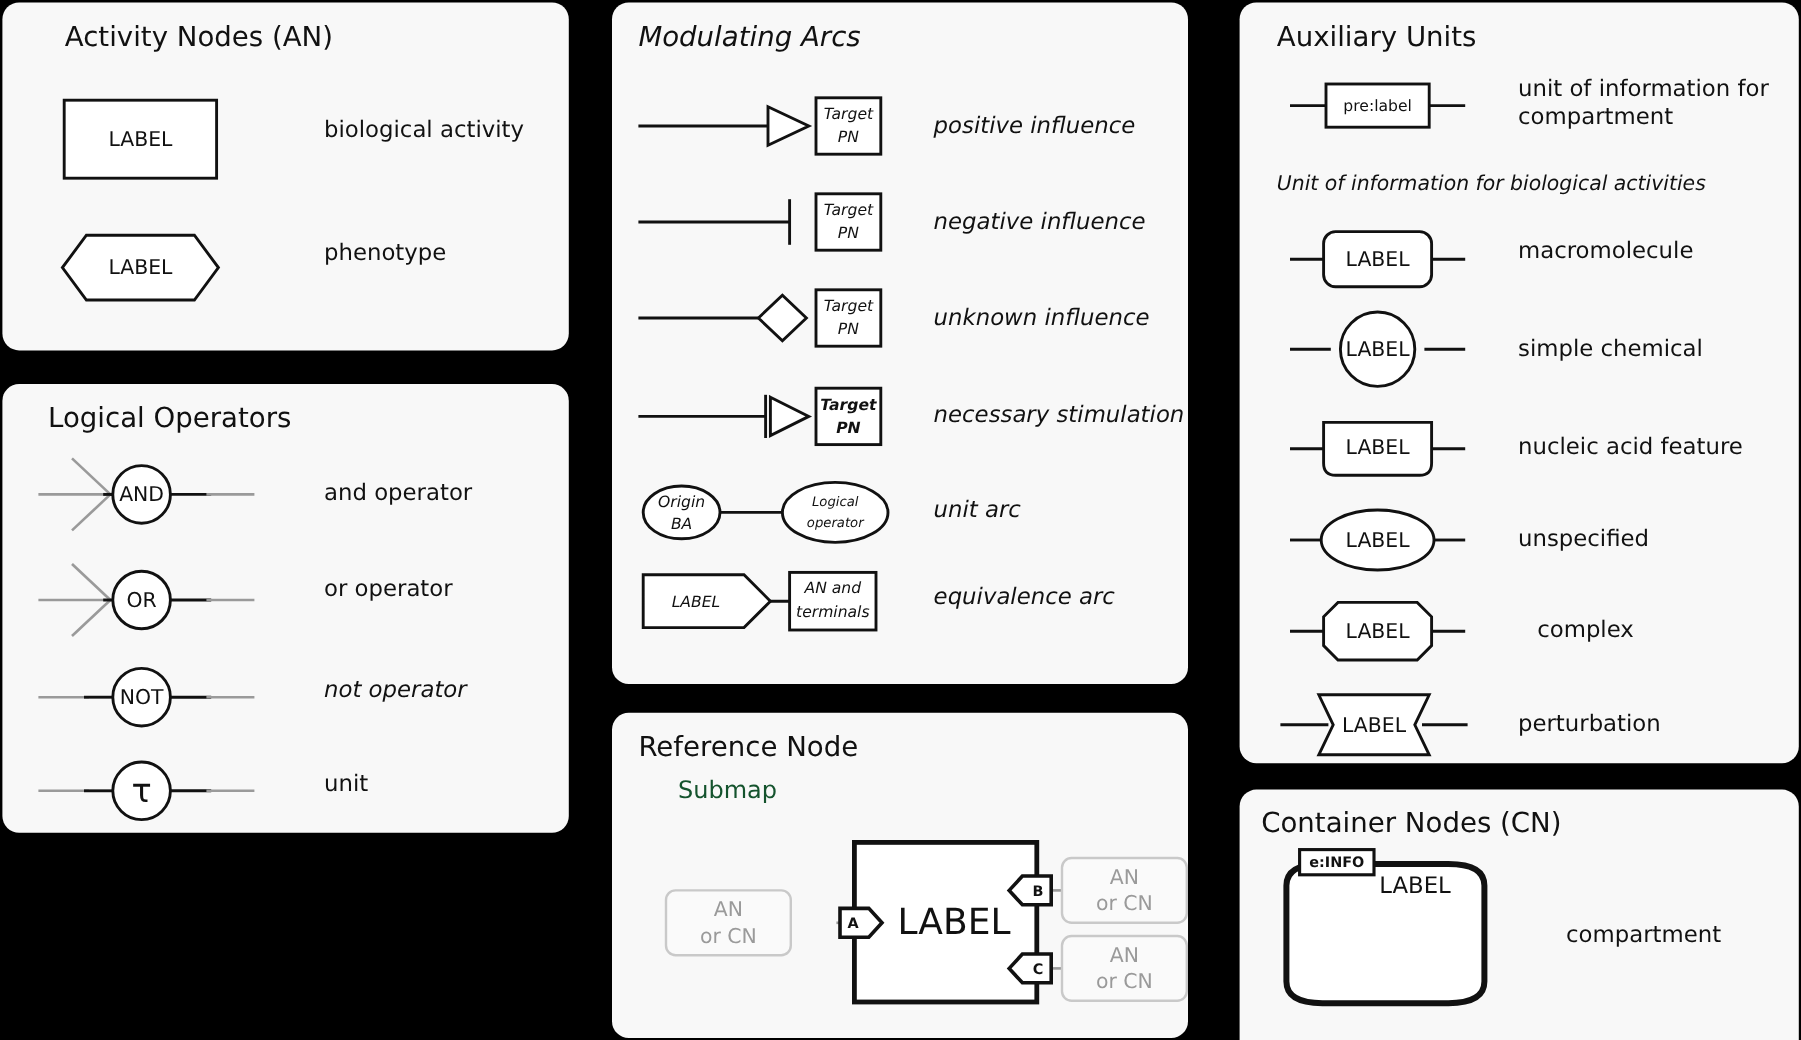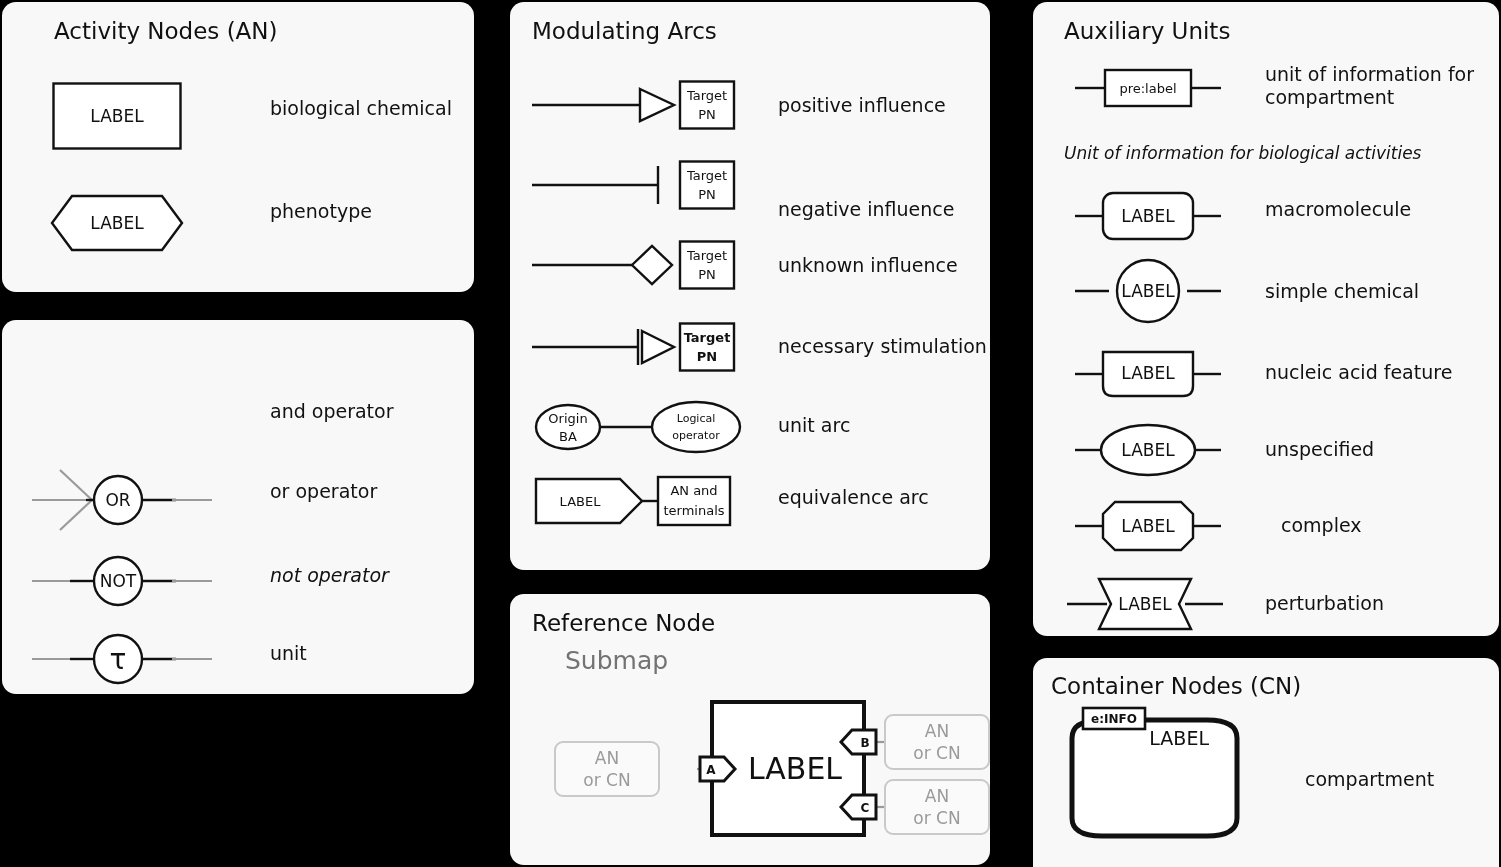--- a/index.html
+++ b/index.html
@@ -8,21 +8,21 @@
     font-family:"DejaVu Sans","Liberation Sans",sans-serif;
     overflow:hidden;position:relative;
   }
   .panel{
     position:absolute;background:#f8f8f8;border-radius:14px;box-sizing:border-box;
   }
   .panel-title{
     position:absolute;font-size:23px;color:#111;white-space:nowrap;
   }
   .sub-title{
-    position:absolute;font-size:25px;color:#737373;white-space:nowrap;
+    position:absolute;font-size:20px;color:#14532d;white-space:nowrap;
   }
   .ital-title{
     position:absolute;font-size:17px;color:#111;white-space:nowrap;font-style:italic;
   }
   .desc{
     position:absolute;font-size:19px;color:#111;line-height:23px;
   }
   .glyph{position:absolute;}
   svg{display:block;overflow:visible;}
   .st{fill:#fff;stroke:#111;stroke-width:2.4;}
@@ -43,33 +43,47 @@
 
 <div class="panel" style="left:2px;top:2px;width:472px;height:290px;">
   <div class="panel-title" style="left:52px;top:16px;">Activity Nodes (AN)</div>
 
   <div class="glyph" style="left:50px;top:80px;">
     <svg width="130" height="68" viewBox="0 0 130 68">
       <rect class="st" x="1.5" y="1.5" width="127" height="65"></rect>
       <text class="lbl ctr" x="65" y="35">LABEL</text>
     </svg>
   </div>
-  <div class="desc" style="left:268px;top:95px;">biological chemical</div>
+  <div class="desc" style="left:268px;top:95px;">biological activity</div>
 
   <div class="glyph" style="left:48px;top:192px;">
     <svg width="134" height="58" viewBox="0 0 134 58">
       <polygon class="st" points="22,2 112,2 132,29 112,56 22,56 2,29"></polygon>
       <text class="lbl ctr" x="67" y="30">LABEL</text>
     </svg>
   </div>
   <div class="desc" style="left:268px;top:198px;">phenotype</div>
 </div>
 
 <div class="panel" style="left:2px;top:320px;width:472px;height:374px;">
-
+  <div class="panel-title" style="left:38px;top:16px;">Logical Operators</div>
+
+  <div class="glyph" style="left:28px;top:54px;">
+    <svg width="184" height="76" viewBox="0 0 184 76">
+      <path class="grayline" d="M2,38 H62"></path>
+      <path class="grayline" d="M30,8 L62,38"></path>
+      <path class="grayline" d="M30,68 L62,38"></path>
+      <path class="stline" d="M62,38 H64"></path>
+      <path class="stline" d="M56,38 H66"></path>
+      <circle class="st" cx="88" cy="38" r="24"></circle>
+      <path class="stline" d="M112,38 H146"></path>
+      <path class="grayline" d="M142,38 H182"></path>
+      <text class="lbl ctr" x="88" y="39">AND</text>
+    </svg>
+  </div>
   <div class="desc" style="left:268px;top:80px;">and operator</div>
 
   <div class="glyph" style="left:28px;top:142px;">
     <svg width="184" height="76" viewBox="0 0 184 76">
       <path class="grayline" d="M2,38 H62"></path>
       <path class="grayline" d="M30,8 L62,38"></path>
       <path class="grayline" d="M30,68 L62,38"></path>
       <path class="stline" d="M56,38 H66"></path>
       <circle class="st" cx="88" cy="38" r="24"></circle>
       <path class="stline" d="M112,38 H146"></path>
@@ -97,21 +111,21 @@
       <path class="stline" d="M40,33 H66"></path>
       <circle class="st" cx="88" cy="33" r="24"></circle>
       <path class="stline" d="M112,33 H146"></path>
       <path class="grayline" d="M142,33 H182"></path>
       <text class="ctr" x="88" y="35" style="font-size:28px;fill:#111;">τ</text>
     </svg>
   </div>
   <div class="desc" style="left:268px;top:322px;">unit</div>
 </div>
 
-<div class="panel" style="left:510px;top:2px;width:480px;height:568px;">
+<div class="panel" style="left:510px;top:2px;width:480px;height:568px;font-style:italic;">
   <div class="panel-title" style="left:22px;top:16px;">Modulating Arcs</div>
 
   <div class="glyph" style="left:20px;top:78px;">
     <svg width="210" height="50" viewBox="0 0 210 50">
       <path class="stline" d="M2,25 H110"></path>
       <polygon class="st" points="110,9 144,25 110,41"></polygon>
       <rect class="st" x="150" y="1.5" width="54" height="47"></rect>
       <text class="lbl-sm ctr" x="177" y="16">Target</text>
       <text class="lbl-sm ctr" x="177" y="35">PN</text>
     </svg>
@@ -120,21 +134,21 @@
 
   <div class="glyph" style="left:20px;top:158px;">
     <svg width="210" height="50" viewBox="0 0 210 50">
       <path class="stline" d="M2,25 H128"></path>
       <path class="stline" d="M128,6 V44"></path>
       <rect class="st" x="150" y="1.5" width="54" height="47"></rect>
       <text class="lbl-sm ctr" x="177" y="16">Target</text>
       <text class="lbl-sm ctr" x="177" y="35">PN</text>
     </svg>
   </div>
-  <div class="desc" style="left:268px;top:172px;margin-top:24px;">negative influence</div>
+  <div class="desc" style="left:268px;top:172px;">negative influence</div>
 
   <div class="glyph" style="left:20px;top:238px;">
     <svg width="210" height="50" viewBox="0 0 210 50">
       <path class="stline" d="M2,25 H102"></path>
       <polygon class="st" points="102,25 122,6 142,25 122,44"></polygon>
       <rect class="st" x="150" y="1.5" width="54" height="47"></rect>
       <text class="lbl-sm ctr" x="177" y="16">Target</text>
       <text class="lbl-sm ctr" x="177" y="35">PN</text>
     </svg>
   </div>

